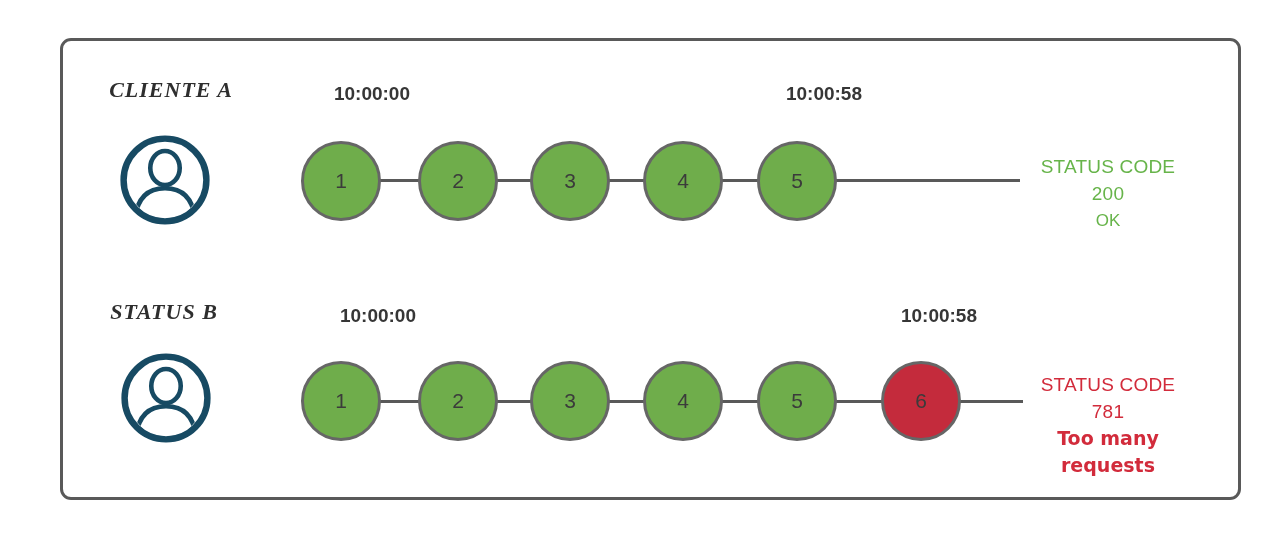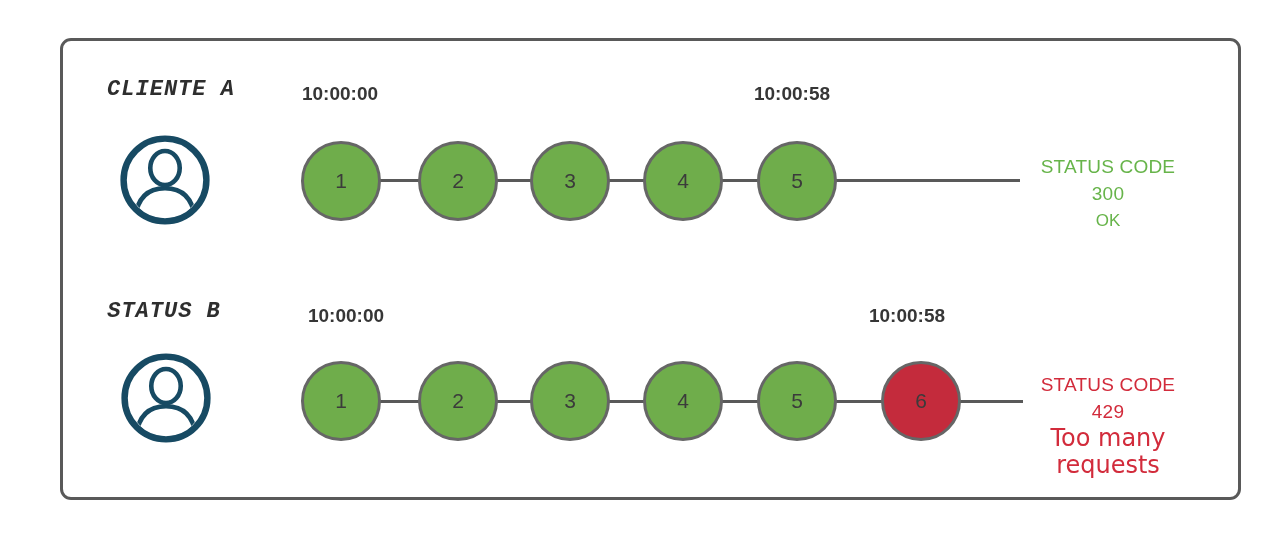--- a/index.html
+++ b/index.html
@@ -8,30 +8,30 @@
     font-family:"Liberation Sans",sans-serif;
   }
   .frame{
     position:absolute;left:60px;top:38px;width:1181px;height:462px;
     box-sizing:border-box;border:3px solid var(--frame_border,#595959);
     border-radius:11px;background:#ffffff;
   }
   .row{position:absolute;inset:0;}
   .client-label{
     position:absolute;width:150px;text-align:center;
-    font-family:Liberation Mono, monospace;font-style:italic;font-weight:700;
+    font-family:Liberation Serif, serif;font-style:italic;font-weight:700;
     font-size:22px;letter-spacing:1px;color:var(--client_text,#2e2e2e);
   }
   .row-a .client-label{left:96px;top:77px;}
   .row-b .client-label{left:89px;top:299px;}
   .avatar{position:absolute;width:92px;height:92px;color:var(--avatar,#174A63);}
   .row-a .avatar{left:119px;top:134px;}
   .row-b .avatar{left:120px;top:352px;}
   .timestamp{
-    position:absolute;width:140px;text-align:center;
+    position:absolute;width:140px;text-align:right;
     font-weight:700;font-size:19px;color:var(--timestamp_text,#363636);
   }
   .row-a .ts-start{left:270px;top:83px;}
   .row-a .ts-end{left:722px;top:83px;}
   .row-b .ts-start{left:276px;top:305px;}
   .row-b .ts-end{left:837px;top:305px;}
   .connector{
     position:absolute;height:3px;background:var(--connector,#595959);
   }
   .row-a .connector{left:341px;top:179px;width:679px;}
@@ -47,21 +47,21 @@
   .circle[data-status="error"]{background:var(--request_error,#C42B3C);}
   .row-a .circle{top:141px;}
   .row-b .circle{top:361px;}
   .c1{left:301px;} .c2{left:418px;} .c3{left:530px;}
   .c4{left:643px;} .c5{left:757px;} .c6{left:881px;}
   .status{position:absolute;width:172px;text-align:center;line-height:27px;}
   .row-a .status{left:1022px;top:153px;color:var(--ok_text,#67B44A);}
   .row-b .status{left:1022px;top:371px;color:var(--error_text,#D22B3B);}
   .status-line1{font-size:19px;letter-spacing:0.2px;}
   .status-line2{font-size:17px;}
-  .row-b .status-line2{font-weight:400;font-size:24px;font-family:"DejaVu Sans",sans-serif;}
+  .row-b .status-line2{font-weight:700;font-size:19px;font-family:"DejaVu Sans",sans-serif;}
 </style>
 </head>
 <body>
 
 <div class="canvas">
 
   <div class="frame"></div>
 
   <section class="row row-a">
 
@@ -95,21 +95,21 @@
       <span>3</span>
     </div>
     <div class="circle c4" data-status="ok">
       <span>4</span>
     </div>
     <div class="circle c5" data-status="ok">
       <span>5</span>
     </div>
 
     <div class="status">
-      <div class="status-line1">STATUS CODE 300</div>
+      <div class="status-line1">STATUS CODE 200</div>
       <div class="status-line2">OK</div>
     </div>
   </section>
 
   <section class="row row-b">
 
     <div class="client-label">STATUS B</div>
 
     <svg class="avatar" viewBox="0 0 100 100" aria-hidden="true">
       <defs>
@@ -142,18 +142,18 @@
       <span>4</span>
     </div>
     <div class="circle c5" data-status="ok">
       <span>5</span>
     </div>
     <div class="circle c6" data-status="error">
       <span>6</span>
     </div>
 
     <div class="status">
-      <div class="status-line1">STATUS CODE 429</div>
+      <div class="status-line1">STATUS CODE 781</div>
       <div class="status-line2">Too many requests</div>
     </div>
   </section>
 
 </div>
 
 </body></html>

